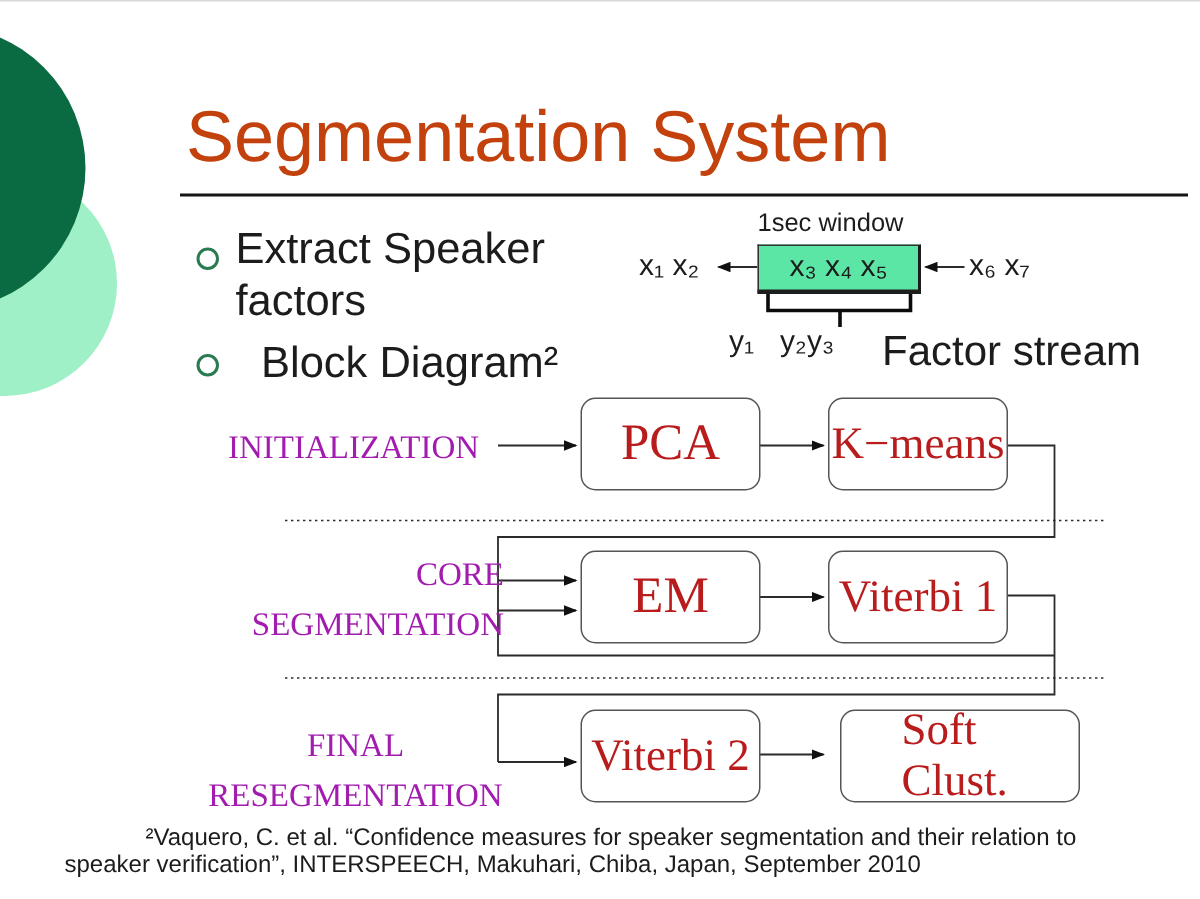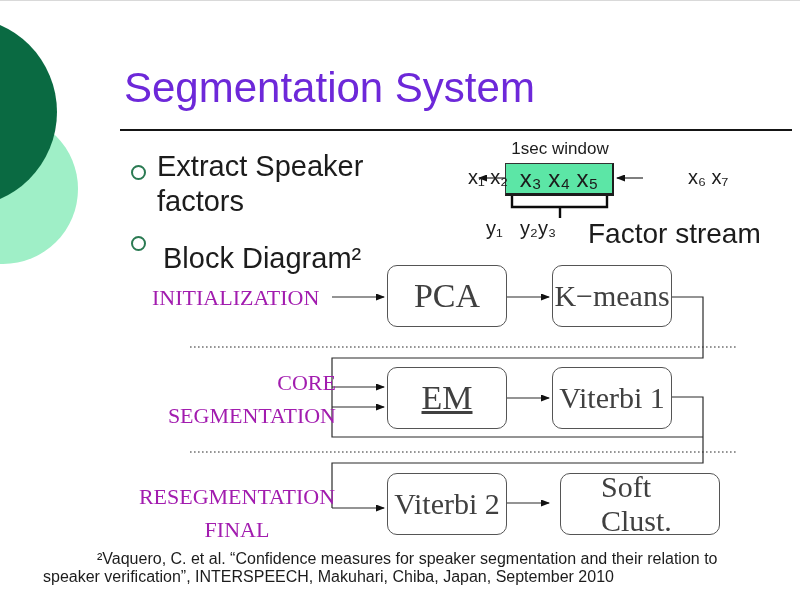--- a/index.html
+++ b/index.html
@@ -4,46 +4,46 @@
 <style>
   html,body{margin:0;padding:0;background:#ffffff;}
   .slide{position:relative;width:800px;height:599px;background:#fff;overflow:hidden;
          font-family:"Liberation Sans",sans-serif;color:#1c1c1c;}
   .topline{position:absolute;top:0;left:0;width:800px;height:1px;background:#d9d9d9;}
   
   .circle{position:absolute;border-radius:50%;}
   .circle.light{left:-72px;top:114px;width:150px;height:150px;background:#9fefc7;z-index:0;}
   .circle.dark{left:-133px;top:17px;width:190px;height:190px;background:#0a6a42;z-index:1;}
   
-  .title{position:absolute;left:124px;top:64px;font-size:42px;letter-spacing:0px;color:#6d28d9;z-index:2;}
+  .title{position:absolute;left:124px;top:64px;font-size:48px;letter-spacing:0px;color:#c2410c;z-index:2;}
   .rule{position:absolute;left:120px;top:129px;width:672px;height:2px;background:#151515;z-index:2;}
   
   .bullet-ring{position:absolute;width:11px;height:11px;border:2px solid #2a7a52;border-radius:50%;z-index:2;}
   .b1{left:131px;top:165px;} .b2{left:131px;top:236px;}
   .btext{position:absolute;font-size:29px;line-height:35px;color:#1c1c1c;z-index:2;}
   .btext1{left:157px;top:149px;}
-  .btext2{left:163px;top:225px;margin-top:16px;}
+  .btext2{left:174px;top:225px;}
   
-  .wlabel{position:absolute;left:505px;top:139px;width:110px;text-align:center;font-size:17px;z-index:2;}
+  .wlabel{position:absolute;left:505px;top:139px;width:110px;text-align:left;font-size:17px;z-index:2;}
   .wbox{position:absolute;left:505px;top:163px;width:106px;height:29px;background:#5ce6a6;
         border:1px solid #333;border-bottom:3px solid #1d1d1d;border-right:2px solid #1d1d1d;
-        display:flex;align-items:center;justify-content:center;font-size:24px;z-index:2;}
-  .wtok{position:absolute;font-size:20px;z-index:2;margin-left:42px;}
+        display:flex;align-items:center;justify-content:center;font-size:20px;z-index:2;}
+  .wtok{position:absolute;font-size:20px;z-index:2;}
   .wl{left:426px;top:166px;} .wr{left:646px;top:166px;}
   .ytok{position:absolute;top:217px;font-size:20px;z-index:2;}
   .y1{left:486px;} .y2{left:520px;} .y3{left:538px;}
   .fstream{position:absolute;left:588px;top:218px;font-size:28px;z-index:2;}
   
   .svgwrap{position:absolute;left:0;top:0;z-index:1;}
   .dbox{position:absolute;width:118px;height:60px;background:#fff;border:1.5px solid #555;
         border-radius:10px;display:flex;align-items:center;justify-content:center;
-        font-family:"Liberation Serif",serif;font-size:30px;color:#404040;z-index:2;}
+        font-family:"Liberation Serif",serif;font-size:30px;color:#b91c1c;z-index:2;}
   .dbox.big{font-size:34px;}
   .bx-pca{left:387px;top:265px;} .bx-km{left:552px;top:265px;}
-  .bx-em{left:387px;top:367px;text-decoration:underline;}  .bx-v1{left:552px;top:367px;}
+  .bx-em{left:387px;top:367px;}  .bx-v1{left:552px;top:367px;}
   .bx-v2{left:387px;top:473px;}  .bx-sc{left:560px;top:473px;padding-left:40px;}
   .stage{position:absolute;font-family:"Liberation Serif",serif;font-size:22px;color:#a21caf;z-index:2;}
   .stage1{left:152px;top:285px;}
   .stage2{left:138px;top:366px;width:198px;text-align:right;line-height:33px;}
   .stage3{left:138px;top:480px;width:198px;text-align:center;line-height:33px;}
   
   .footnote{position:absolute;left:43px;top:550px;width:752px;font-size:16px;line-height:18px;z-index:2;}
   .footnote .l1{padding-left:54px;}
 </style>
 </head>
@@ -104,22 +104,22 @@
       <path d="M672 503 L700 503" marker-end="url(#ah)"></path>
     </g>
   </svg>
 
   <div class="stage stage1">INITIALIZATION</div>
   <div class="stage stage2">
     <div>CORE</div>
     <div>SEGMENTATION</div>
   </div>
   <div class="stage stage3">
+    <div>FINAL</div>
     <div>RESEGMENTATION</div>
-    <div>FINAL</div>
   </div>
 
   <div class="dbox big bx-pca">PCA</div>
   <div class="dbox bx-km">K−means</div>
   <div class="dbox big bx-em">EM</div>
   <div class="dbox bx-v1">Viterbi 1</div>
   <div class="dbox bx-v2">Viterbi 2</div>
   <div class="dbox bx-sc">Soft Clust.</div>
 
   <div class="footnote">

